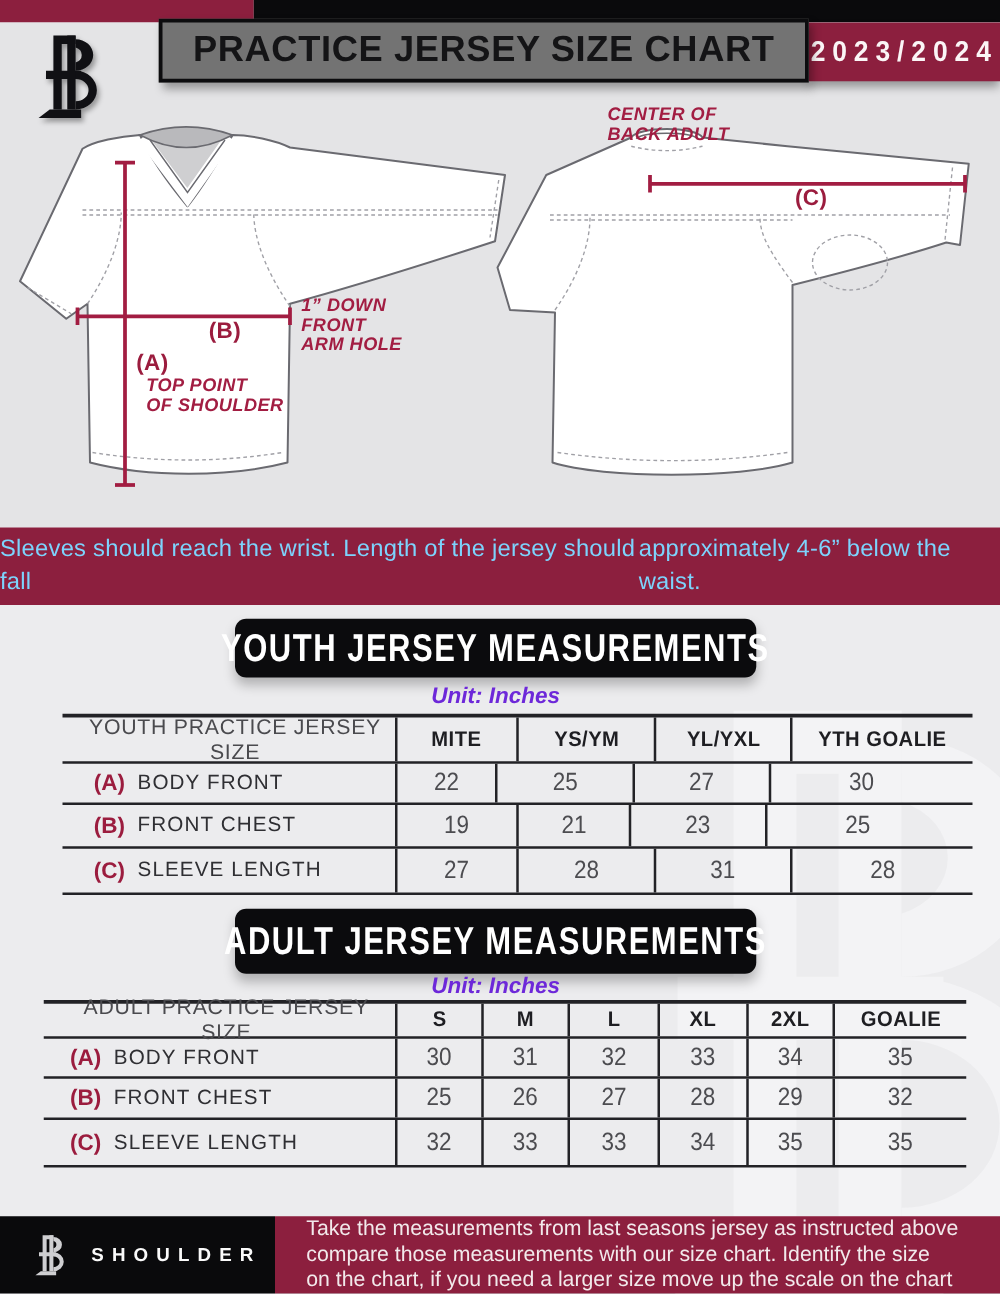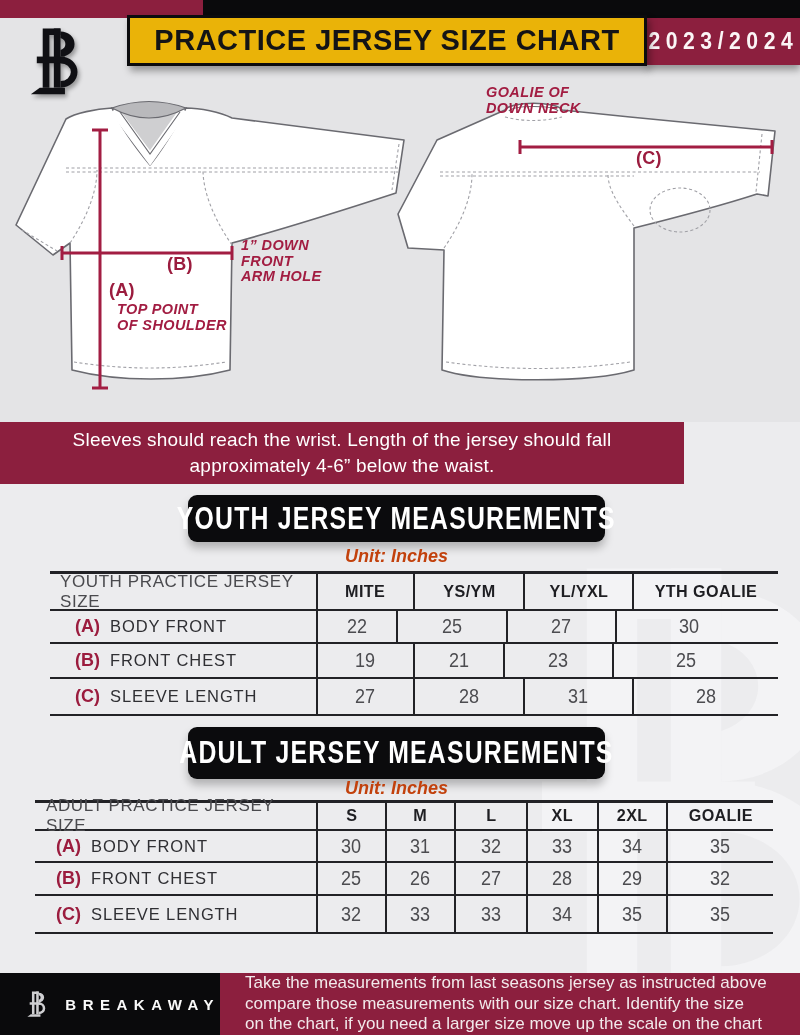--- a/index.html
+++ b/index.html
@@ -1,52 +1,52 @@
 <!DOCTYPE html>
 <html><head>
 <meta charset="utf-8">
 <style>
   html,body{margin:0;padding:0;background:#9a9a9e;}
   .page{position:relative;width:800px;height:1035px;overflow:hidden;
         background:#ECECEE;font-family:"Liberation Sans",sans-serif;}
   
   .strip-maroon{position:absolute;left:0;top:0;width:203px;height:18px;background:#8C1F3E;}
   .strip-black{position:absolute;left:203px;top:0;width:597px;height:18px;background:#0A0A0C;}
-  .title-box{position:absolute;left:127px;top:15px;width:520px;height:51px;background:#eab308;
+  .title-box{position:absolute;left:127px;top:15px;width:520px;height:51px;background:#737373;
              border:3px solid #0C0C0E;box-sizing:border-box;display:flex;align-items:center;justify-content:center;
              box-shadow:3px 5px 7px rgba(0,0,0,.35);z-index:4;}
   .title-box span{font-size:29px;font-weight:800;color:#141416;letter-spacing:.5px;white-space:nowrap;}
   .year-box{position:absolute;left:647px;top:18px;width:153px;height:47px;background:#8C1F3E;
             display:flex;align-items:center;justify-content:center;box-shadow:0 5px 7px rgba(0,0,0,.35);z-index:3;}
   .year-box span{font-size:23px;font-weight:700;color:#FBF5F6;letter-spacing:6px;transform:scaleX(.92);white-space:nowrap;}
   .logo-top{position:absolute;left:22px;top:24px;width:74px;height:74px;z-index:3;
             filter:drop-shadow(2px 3px 2px rgba(0,0,0,.35));}
   
   .diagram-bg{position:absolute;left:0;top:18px;width:800px;height:404px;background:#E4E4E6;}
   .diagram{position:absolute;left:0;top:18px;width:800px;height:404px;}
   .m-tag{position:absolute;font-weight:800;font-size:18px;color:#9B1C3E;letter-spacing:.3px;}
   .m-note{position:absolute;font-style:italic;font-weight:600;font-size:14.5px;line-height:15.5px;
           color:#A21D42;letter-spacing:.4px;}
   .m-note div{white-space:nowrap;}
   
-  .banner{position:absolute;left:0;top:422px;width:684px;height:62px;background:#8C1F3E;
-          display:flex;flex-direction:column;align-items:center;justify-content:center;
-          color:#ffffff;font-size:19px;line-height:26px;letter-spacing:.2px;}
+  .banner{position:absolute;left:0;top:422px;width:800px;height:62px;background:#8C1F3E;
+          display:flex;flex-direction:row;align-items:center;justify-content:center;
+          color:#7dd3fc;font-size:19px;line-height:26px;letter-spacing:.2px;}
   
   .black-box{position:absolute;left:188px;width:417px;height:47px;background:#0B0B0D;border-radius:9px;
              display:flex;align-items:center;justify-content:center;box-shadow:0 6px 9px rgba(0,0,0,.25);z-index:2;}
   .black-box span{color:#FFFFFF;font-size:31px;font-weight:700;letter-spacing:1.5px;
                   transform:scaleX(.8);white-space:nowrap;}
   .unit{position:absolute;left:188px;width:417px;text-align:center;font-style:italic;font-weight:600;
-        font-size:18px;color:#c2410c;z-index:2;}
+        font-size:18px;color:#6d28d9;z-index:2;}
   
   .sizetable{position:absolute;border-top:3px solid #222226;z-index:2;}
   .trow{display:flex;border-bottom:2.5px solid #222226;box-sizing:border-box;}
   .tcell{display:flex;align-items:center;justify-content:center;border-left:2px solid #222226;box-sizing:border-box;}
-  .tcell.c0{justify-content:flex-start;border-left:none;}
+  .tcell.c0{justify-content:flex-start;border-left:none;text-align:center;}
   .thead .tcell span{font-size:17px;font-weight:700;color:#1E1E22;letter-spacing:.4px;transform:scaleX(.95);}
   .thead .tcell.c0 span{font-weight:500;color:#4A4A4E;letter-spacing:.6px;transform:none;}
   .rowlabel-tag{font-weight:800;font-size:18px;color:#9B1C3E;margin-right:10px;}
   .rowlabel-txt{font-size:16.5px;font-weight:500;color:#2F2F33;letter-spacing:.9px;}
   .num{font-size:20px;font-weight:400;color:#4C4C50;transform:scaleX(.9);}
   .yt .tcell.c0{padding-left:10px;} .yt .trow.data .tcell.c0{padding-left:25px;}
   .at .tcell.c0{padding-left:11px;} .at .trow.data .tcell.c0{padding-left:21px;}
   
   .watermark{position:absolute;left:430px;top:535px;width:560px;height:560px;z-index:1;opacity:.75;}
   
@@ -151,22 +151,22 @@
     <div>TOP POINT</div>
       <div>OF SHOULDER</div>
   </div>
   <div class="m-tag" style="left:167px;top:254px">(B)</div>
   <div class="m-note" style="left:241px;top:238px">
     <div>1” DOWN</div>
       <div>FRONT</div>
       <div>ARM HOLE</div>
   </div>
   <div class="m-note" style="left:486px;top:85px">
-    <div>GOALIE OF</div>
-      <div>DOWN NECK</div>
+    <div>CENTER OF</div>
+      <div>BACK ADULT</div>
   </div>
   <div class="m-tag" style="left:636px;top:148px">(C)</div>
 
   <div class="banner">
     <div>Sleeves should reach the wrist. Length of the jersey should fall</div>
     <div>approximately 4-6” below the waist.</div>
   </div>
 
   <svg class="watermark" viewBox="0 0 100 100">
     <use href="#bwlogo" fill="#F6F6F8"></use>
@@ -351,21 +351,21 @@
       <div class="tcell" style="width:107px">
           <span class="num">35</span>
         </div>
     </div>
   </div>
 
   <div class="footer-black">
     <svg viewBox="0 0 100 100">
       <use href="#bwlogo" fill="#CFCFD2"></use>
     </svg>
-    <span class="brand">BREAKAWAY</span>
+    <span class="brand">SHOULDER</span>
   </div>
   <div class="footer-maroon">
     <div>Take the measurements from last seasons jersey as instructed above</div>
     <div>compare those measurements with our size chart. Identify the size</div>
     <div>on the chart, if you need a larger size move up the scale on the chart</div>
   </div>
 
 </div>
 
 </body></html>

